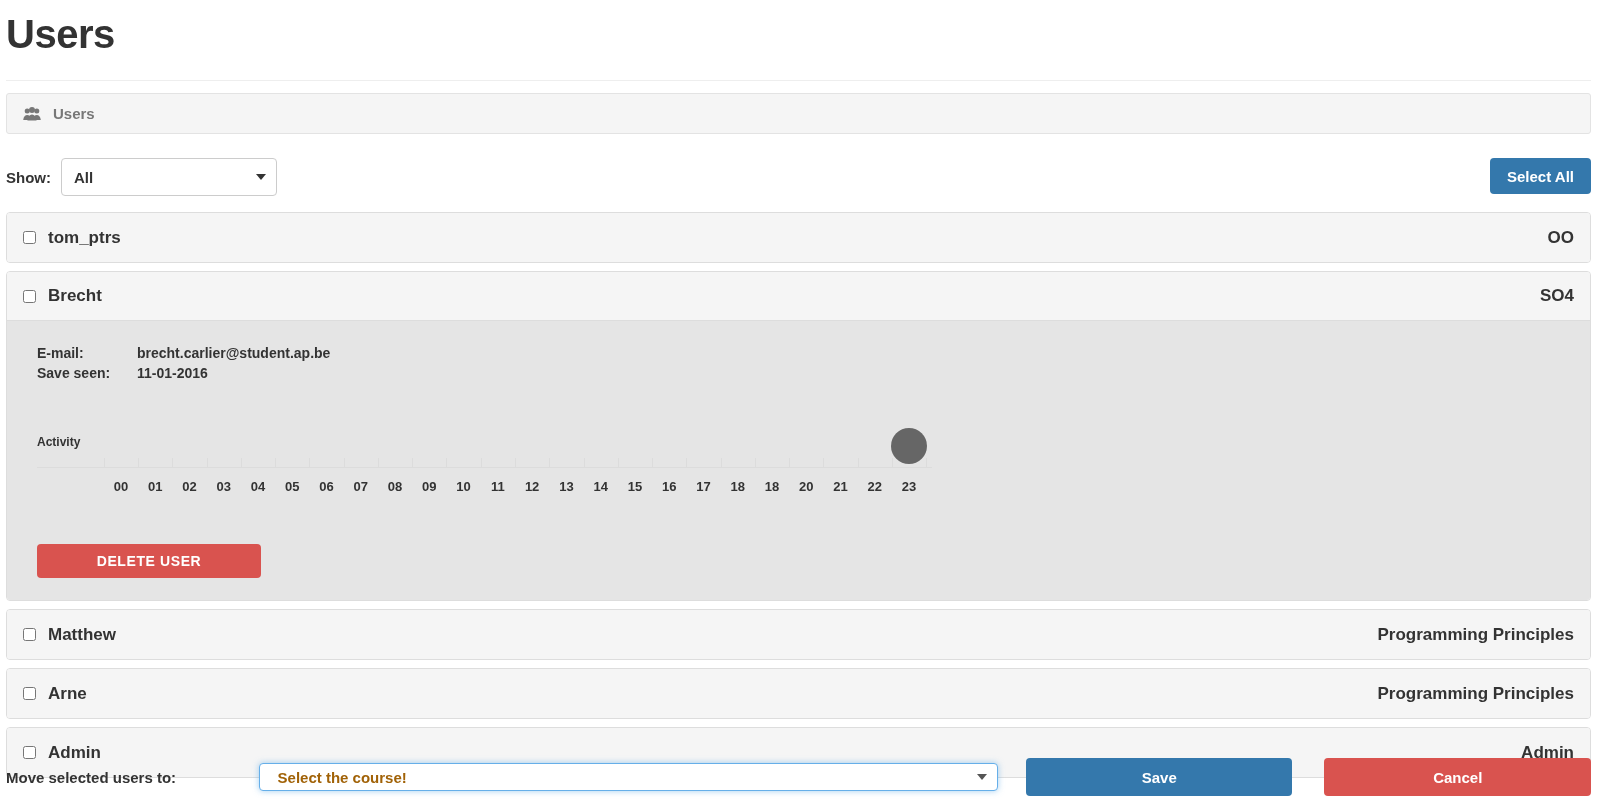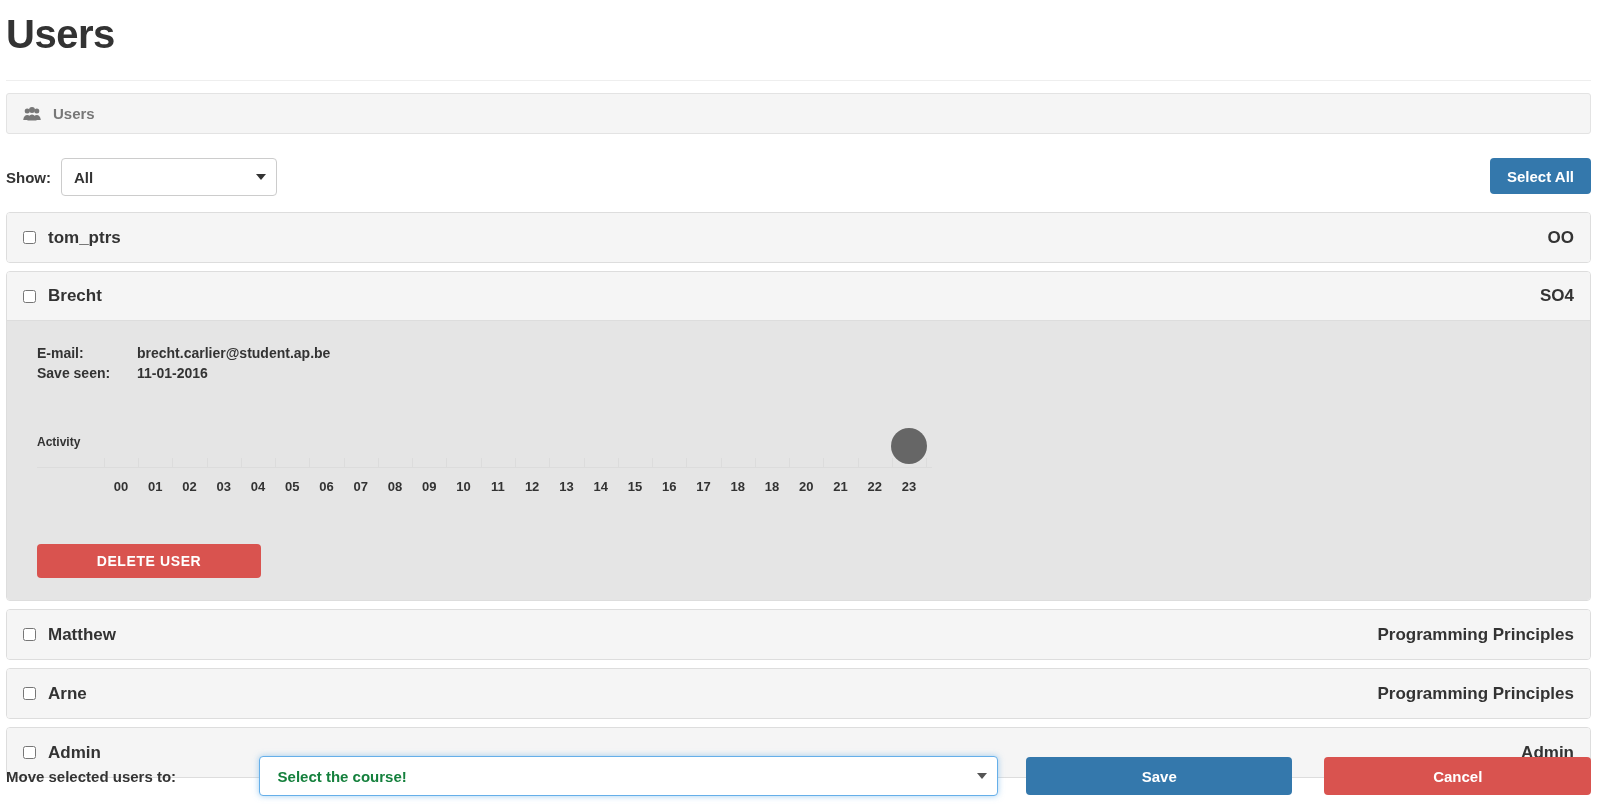--- a/index.html
+++ b/index.html
@@ -249,32 +249,32 @@
   }
   .footer .move-label {
     font-weight: bold;
     font-size: 15px;
     color: #333333;
     width: 260px;
   }
   .select-course {
     position: relative;
     width: 760px;
-    height: 40px;
+    height: 28px;
     border: 1px solid #66afe9;
     box-shadow: 0 0 6px rgba(102,175,233,.6);
     border-radius: 4px;
     background: #ffffff;
     display: flex;
     align-items: center;
     padding: 0 18px;
     box-sizing: border-box;
     font-weight: bold;
     font-size: 15px;
-    color: #15803d;
+    color: #a16207;
   }
   .select-course .caret {
     position: absolute;
     right: 10px;
     top: 50%;
     transform: translateY(-50%);
     width: 0; height: 0;
     border-left: 5px solid transparent;
     border-right: 5px solid transparent;
     border-top: 6px solid #555555;

